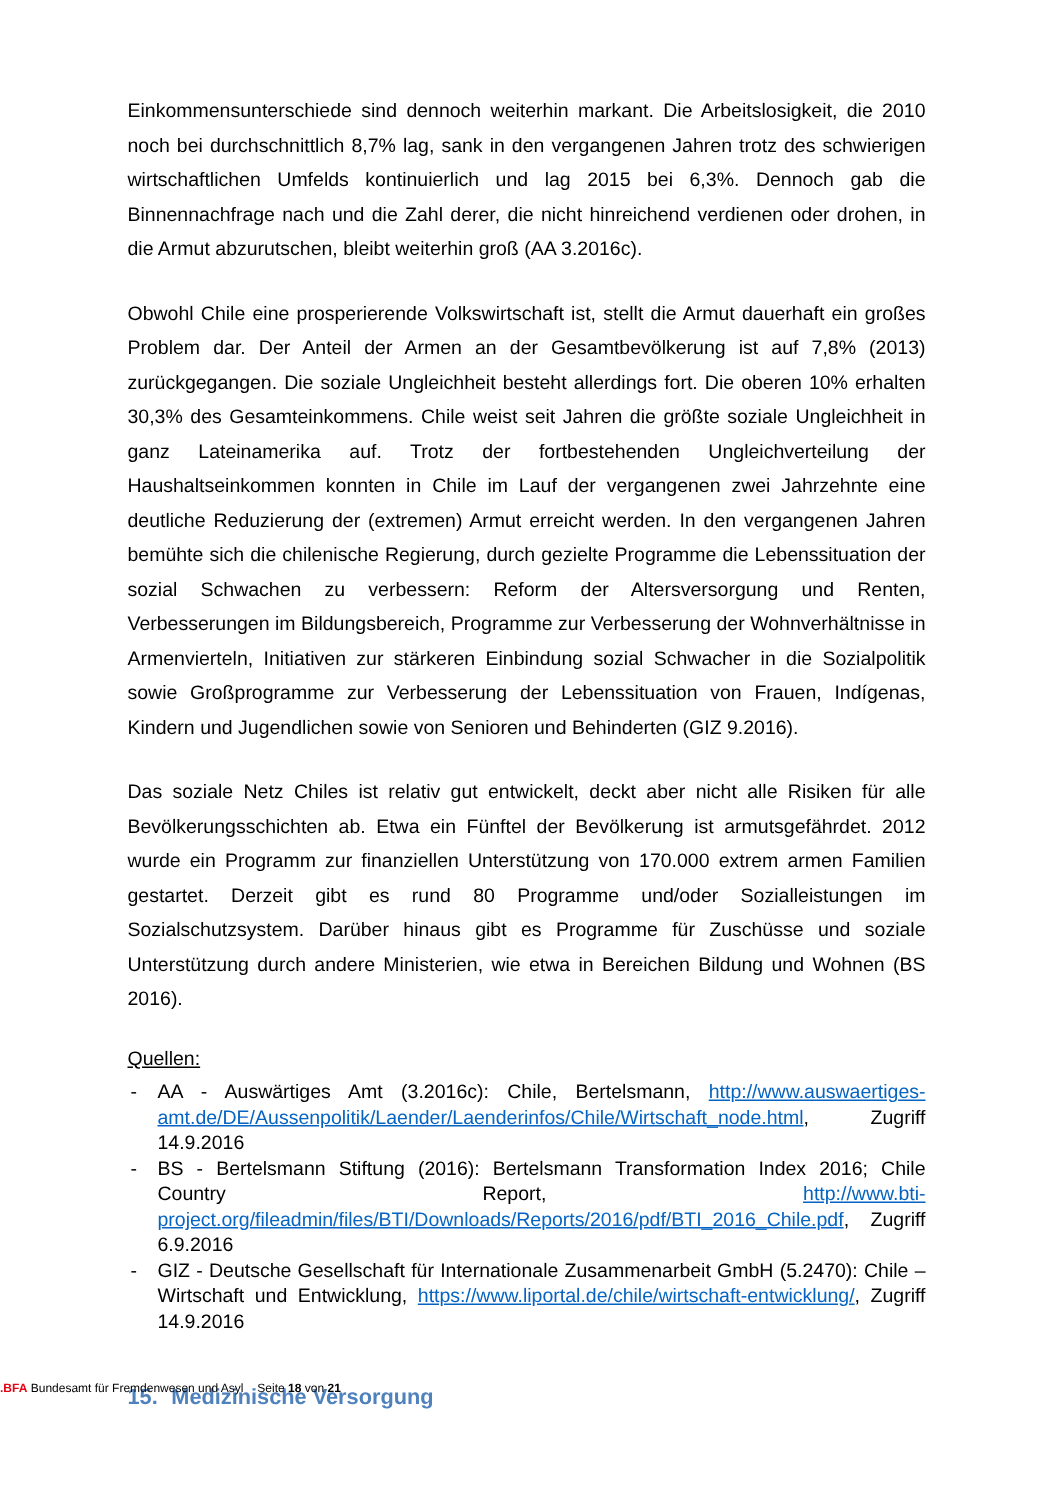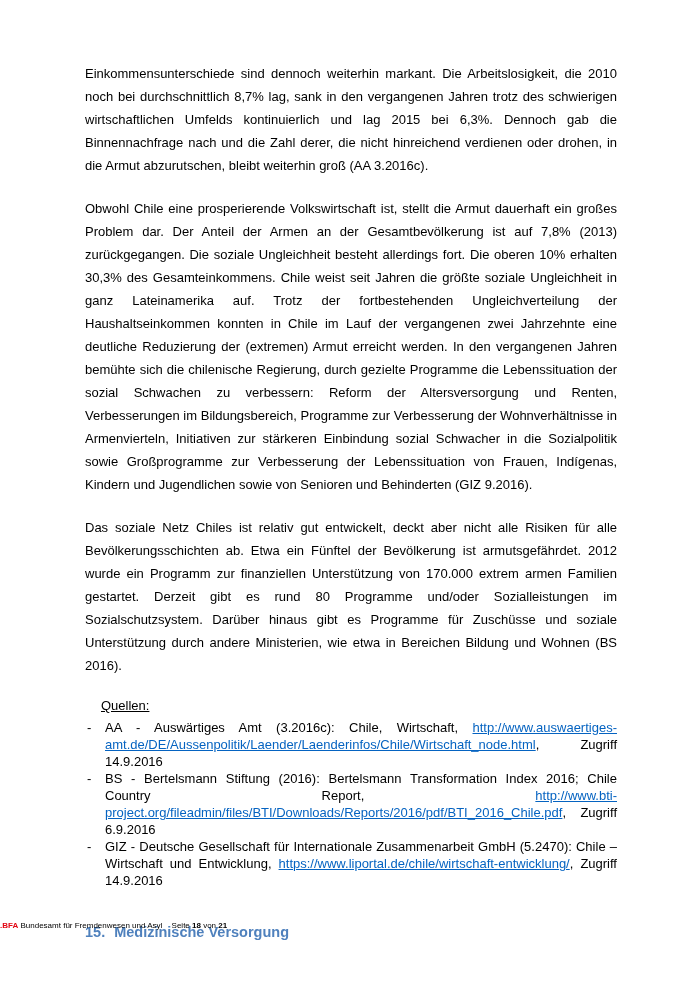--- a/index.html
+++ b/index.html
@@ -24,21 +24,20 @@
     line-height: 23px;
     text-align: justify;
     margin-bottom: 20px;
   }
   .sources-heading {
     font-size: 13px;
     line-height: 17px;
     text-decoration: underline;
     margin-top: 2px;
     margin-bottom: 5px;
-    margin-left: 16px;
   }
   .source-list { list-style: none; }
   .source-item {
     position: relative;
     padding-left: 20px;
     font-size: 13px;
     line-height: 17px;
     text-align: justify;
     overflow-wrap: break-word;
   }
@@ -82,21 +81,21 @@
 
 <div class="page">
   <div class="content">
 
     <p class="body-para">Einkommensunterschiede sind dennoch weiterhin markant. Die Arbeitslosigkeit, die 2010 noch bei durchschnittlich 8,7% lag, sank in den vergangenen Jahren trotz des schwierigen wirtschaftlichen Umfelds kontinuierlich und lag 2015 bei 6,3%. Dennoch gab die Binnennachfrage nach und die Zahl derer, die nicht hinreichend verdienen oder drohen, in die Armut abzurutschen, bleibt weiterhin groß (AA 3.2016c).</p>
     <p class="body-para">Obwohl Chile eine prosperierende Volkswirtschaft ist, stellt die Armut dauerhaft ein großes Problem dar. Der Anteil der Armen an der Gesamtbevölkerung ist auf 7,8% (2013) zurückgegangen. Die soziale Ungleichheit besteht allerdings fort. Die oberen 10% erhalten 30,3% des Gesamteinkommens. Chile weist seit Jahren die größte soziale Ungleichheit in ganz Lateinamerika auf. Trotz der fortbestehenden Ungleichverteilung der Haushaltseinkommen konnten in Chile im Lauf der vergangenen zwei Jahrzehnte eine deutliche Reduzierung der (extremen) Armut erreicht werden. In den vergangenen Jahren bemühte sich die chilenische Regierung, durch gezielte Programme die Lebenssituation der sozial Schwachen zu verbessern: Reform der Altersversorgung und Renten, Verbesserungen im Bildungsbereich, Programme zur Verbesserung der Wohnverhältnisse in Armenvierteln, Initiativen zur stärkeren Einbindung sozial Schwacher in die Sozialpolitik sowie Großprogramme zur Verbesserung der Lebenssituation von Frauen, Indígenas, Kindern und Jugendlichen sowie von Senioren und Behinderten (GIZ 9.2016).</p>
     <p class="body-para">Das soziale Netz Chiles ist relativ gut entwickelt, deckt aber nicht alle Risiken für alle Bevölkerungsschichten ab. Etwa ein Fünftel der Bevölkerung ist armutsgefährdet. 2012 wurde ein Programm zur finanziellen Unterstützung von 170.000 extrem armen Familien gestartet. Derzeit gibt es rund 80 Programme und/oder Sozialleistungen im Sozialschutzsystem. Darüber hinaus gibt es Programme für Zuschüsse und soziale Unterstützung durch andere Ministerien, wie etwa in Bereichen Bildung und Wohnen (BS 2016).</p>
 
     <div class="sources-heading">Quellen:</div>
     <ul class="source-list" id="source-list">
-        <li class="source-item"><span class="marker">-</span><span>AA - Auswärtiges Amt (3.2016c): Chile, Wirtschaft, </span><a class="link" href="#">http://www.auswaertiges-amt.de/DE/Aussenpolitik/Laender/Laenderinfos/Chile/Wirtschaft_node.html</a><span>, Zugriff 14.9.2016</span></li>
+        <li class="source-item"><span class="marker">-</span><span>AA - Auswärtiges Amt (3.2016c): Chile, Bertelsmann, </span><a class="link" href="#">http://www.auswaertiges-amt.de/DE/Aussenpolitik/Laender/Laenderinfos/Chile/Wirtschaft_node.html</a><span>, Zugriff 14.9.2016</span></li>
         <li class="source-item"><span class="marker">-</span><span>BS - Bertelsmann Stiftung (2016): Bertelsmann Transformation Index 2016; Chile Country Report, </span><a class="link" href="#">http://www.bti-project.org/fileadmin/files/BTI/Downloads/Reports/2016/pdf/BTI_2016_Chile.pdf</a><span>, Zugriff 6.9.2016</span></li>
         <li class="source-item"><span class="marker">-</span><span>GIZ - Deutsche Gesellschaft für Internationale Zusammenarbeit GmbH (5.2470): Chile – Wirtschaft und Entwicklung, </span><a class="link" href="#">https://www.liportal.de/chile/wirtschaft-entwicklung/</a><span>, Zugriff 14.9.2016</span></li>
       </ul>
 
     <h2 class="section-heading">
       <span class="heading-number">15.</span><span class="heading-title">Medizinische Versorgung</span>
     </h2>
 
   </div>
 

